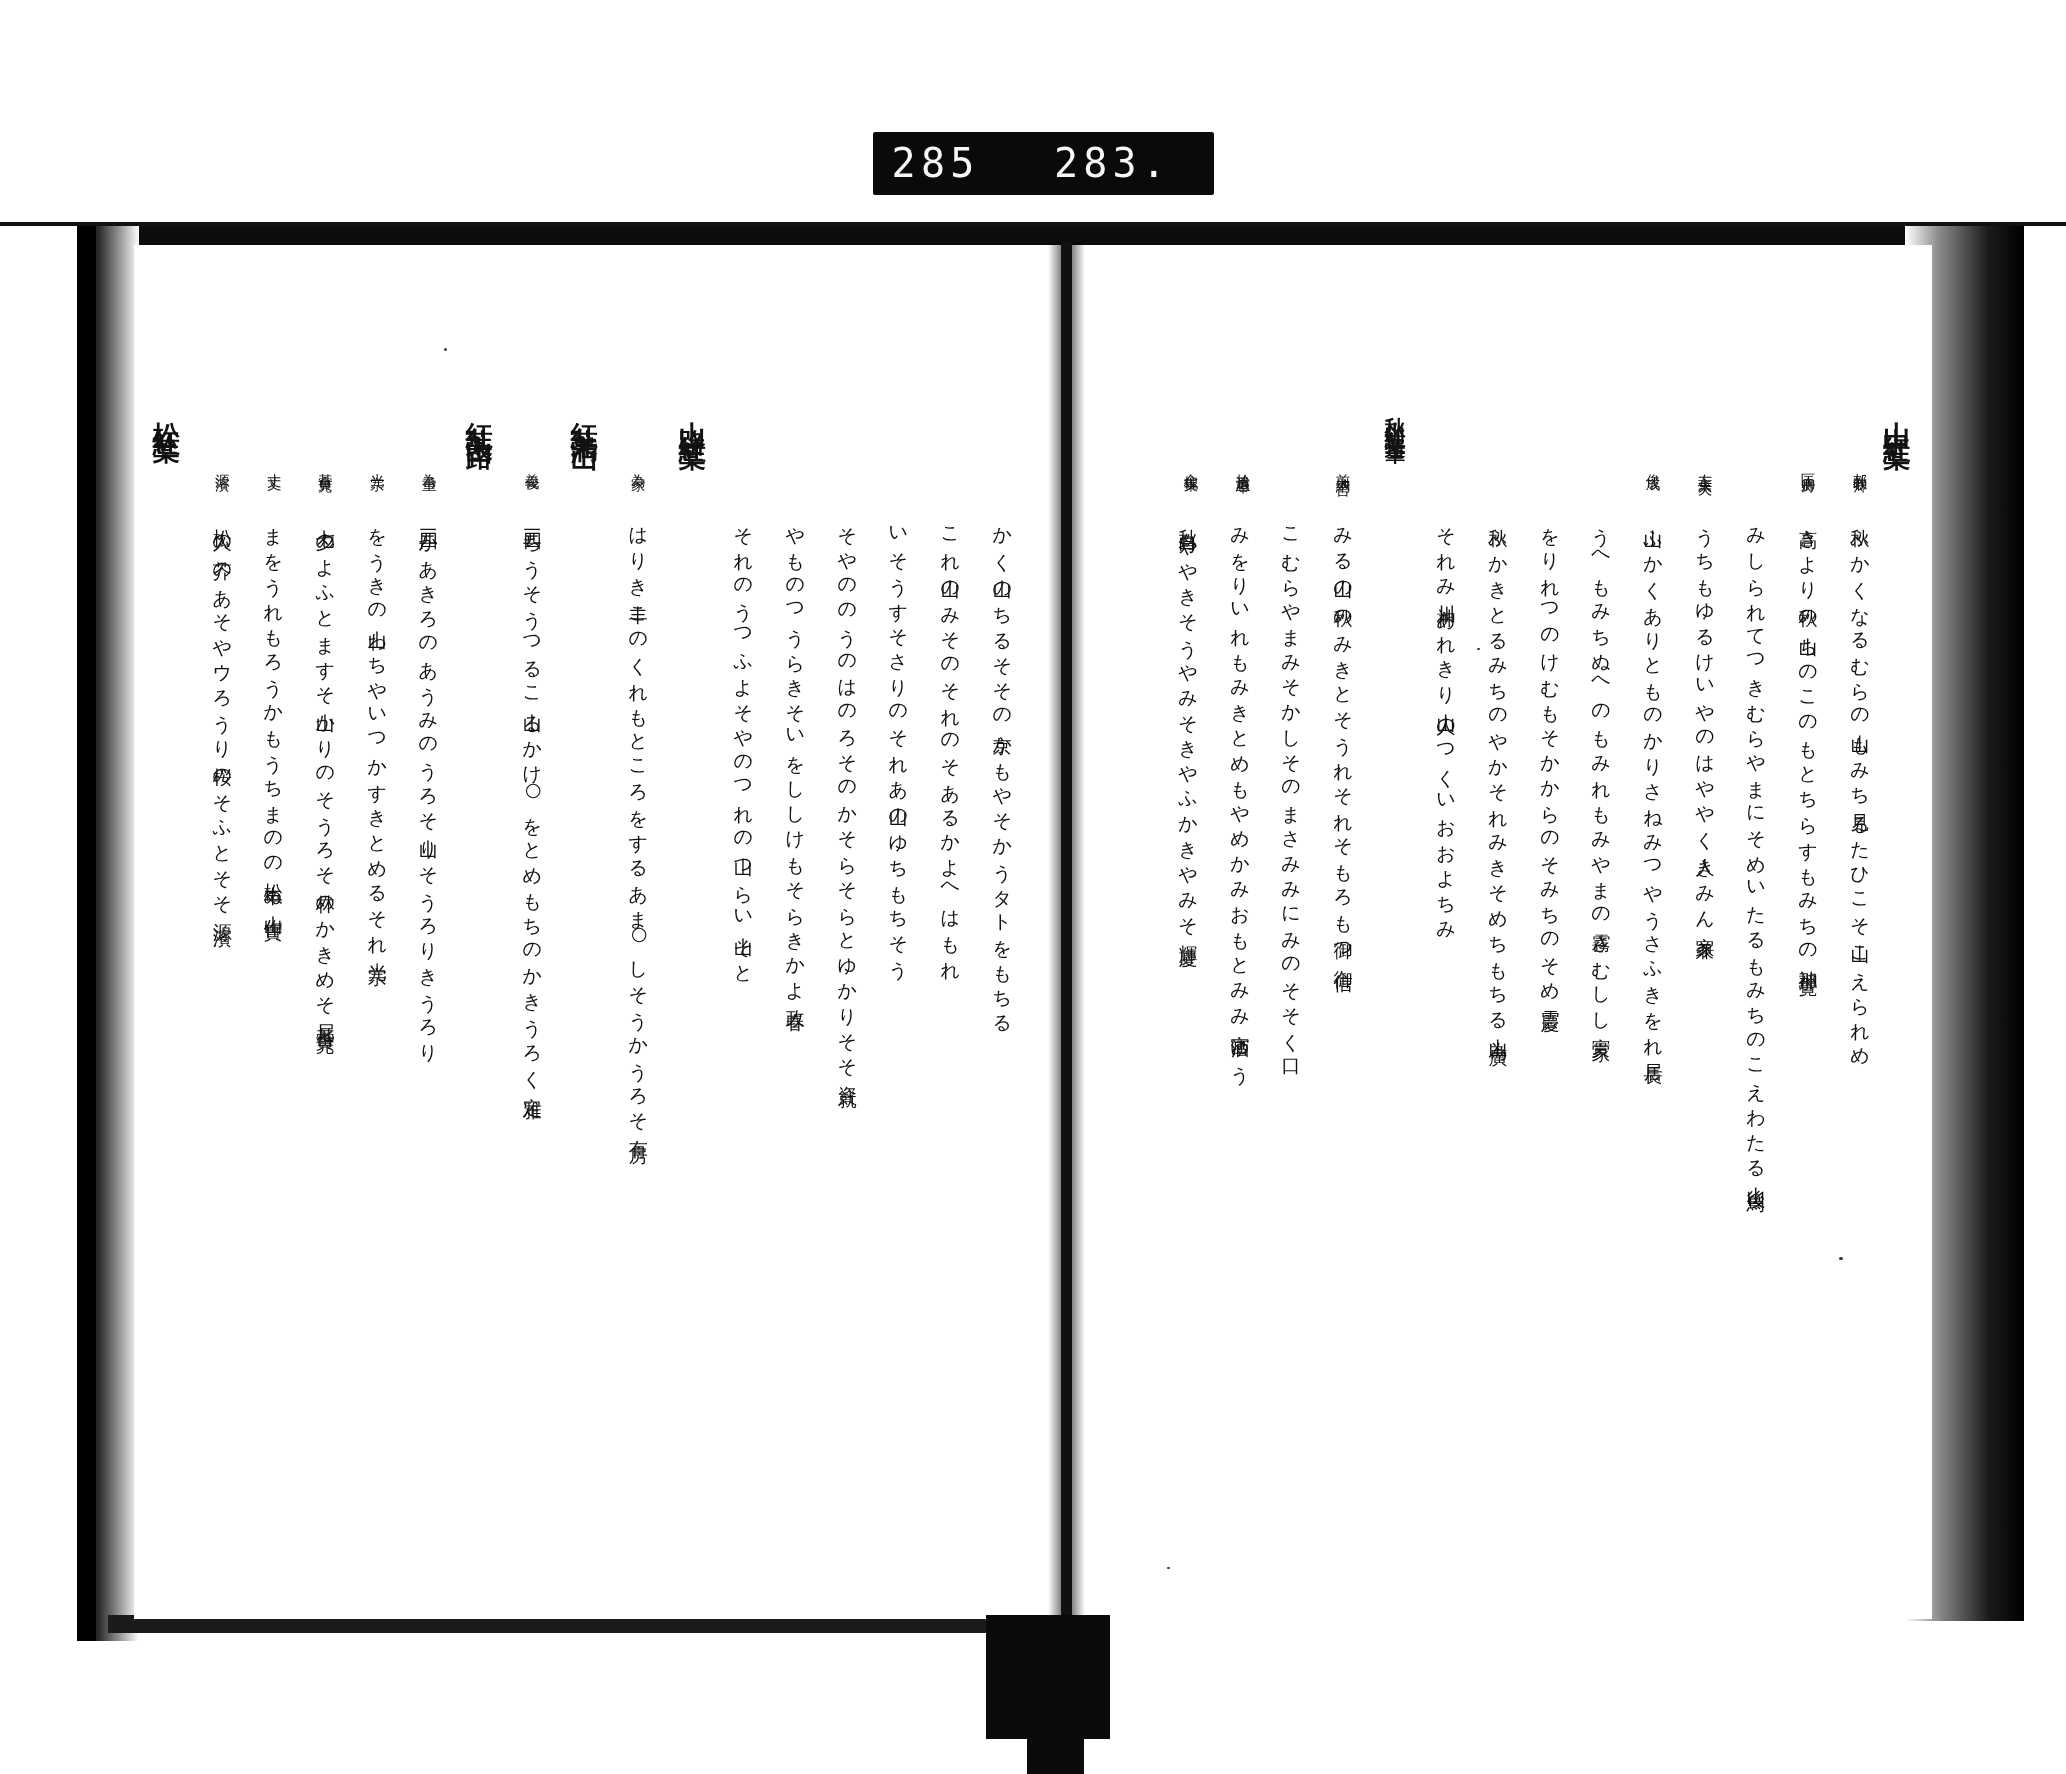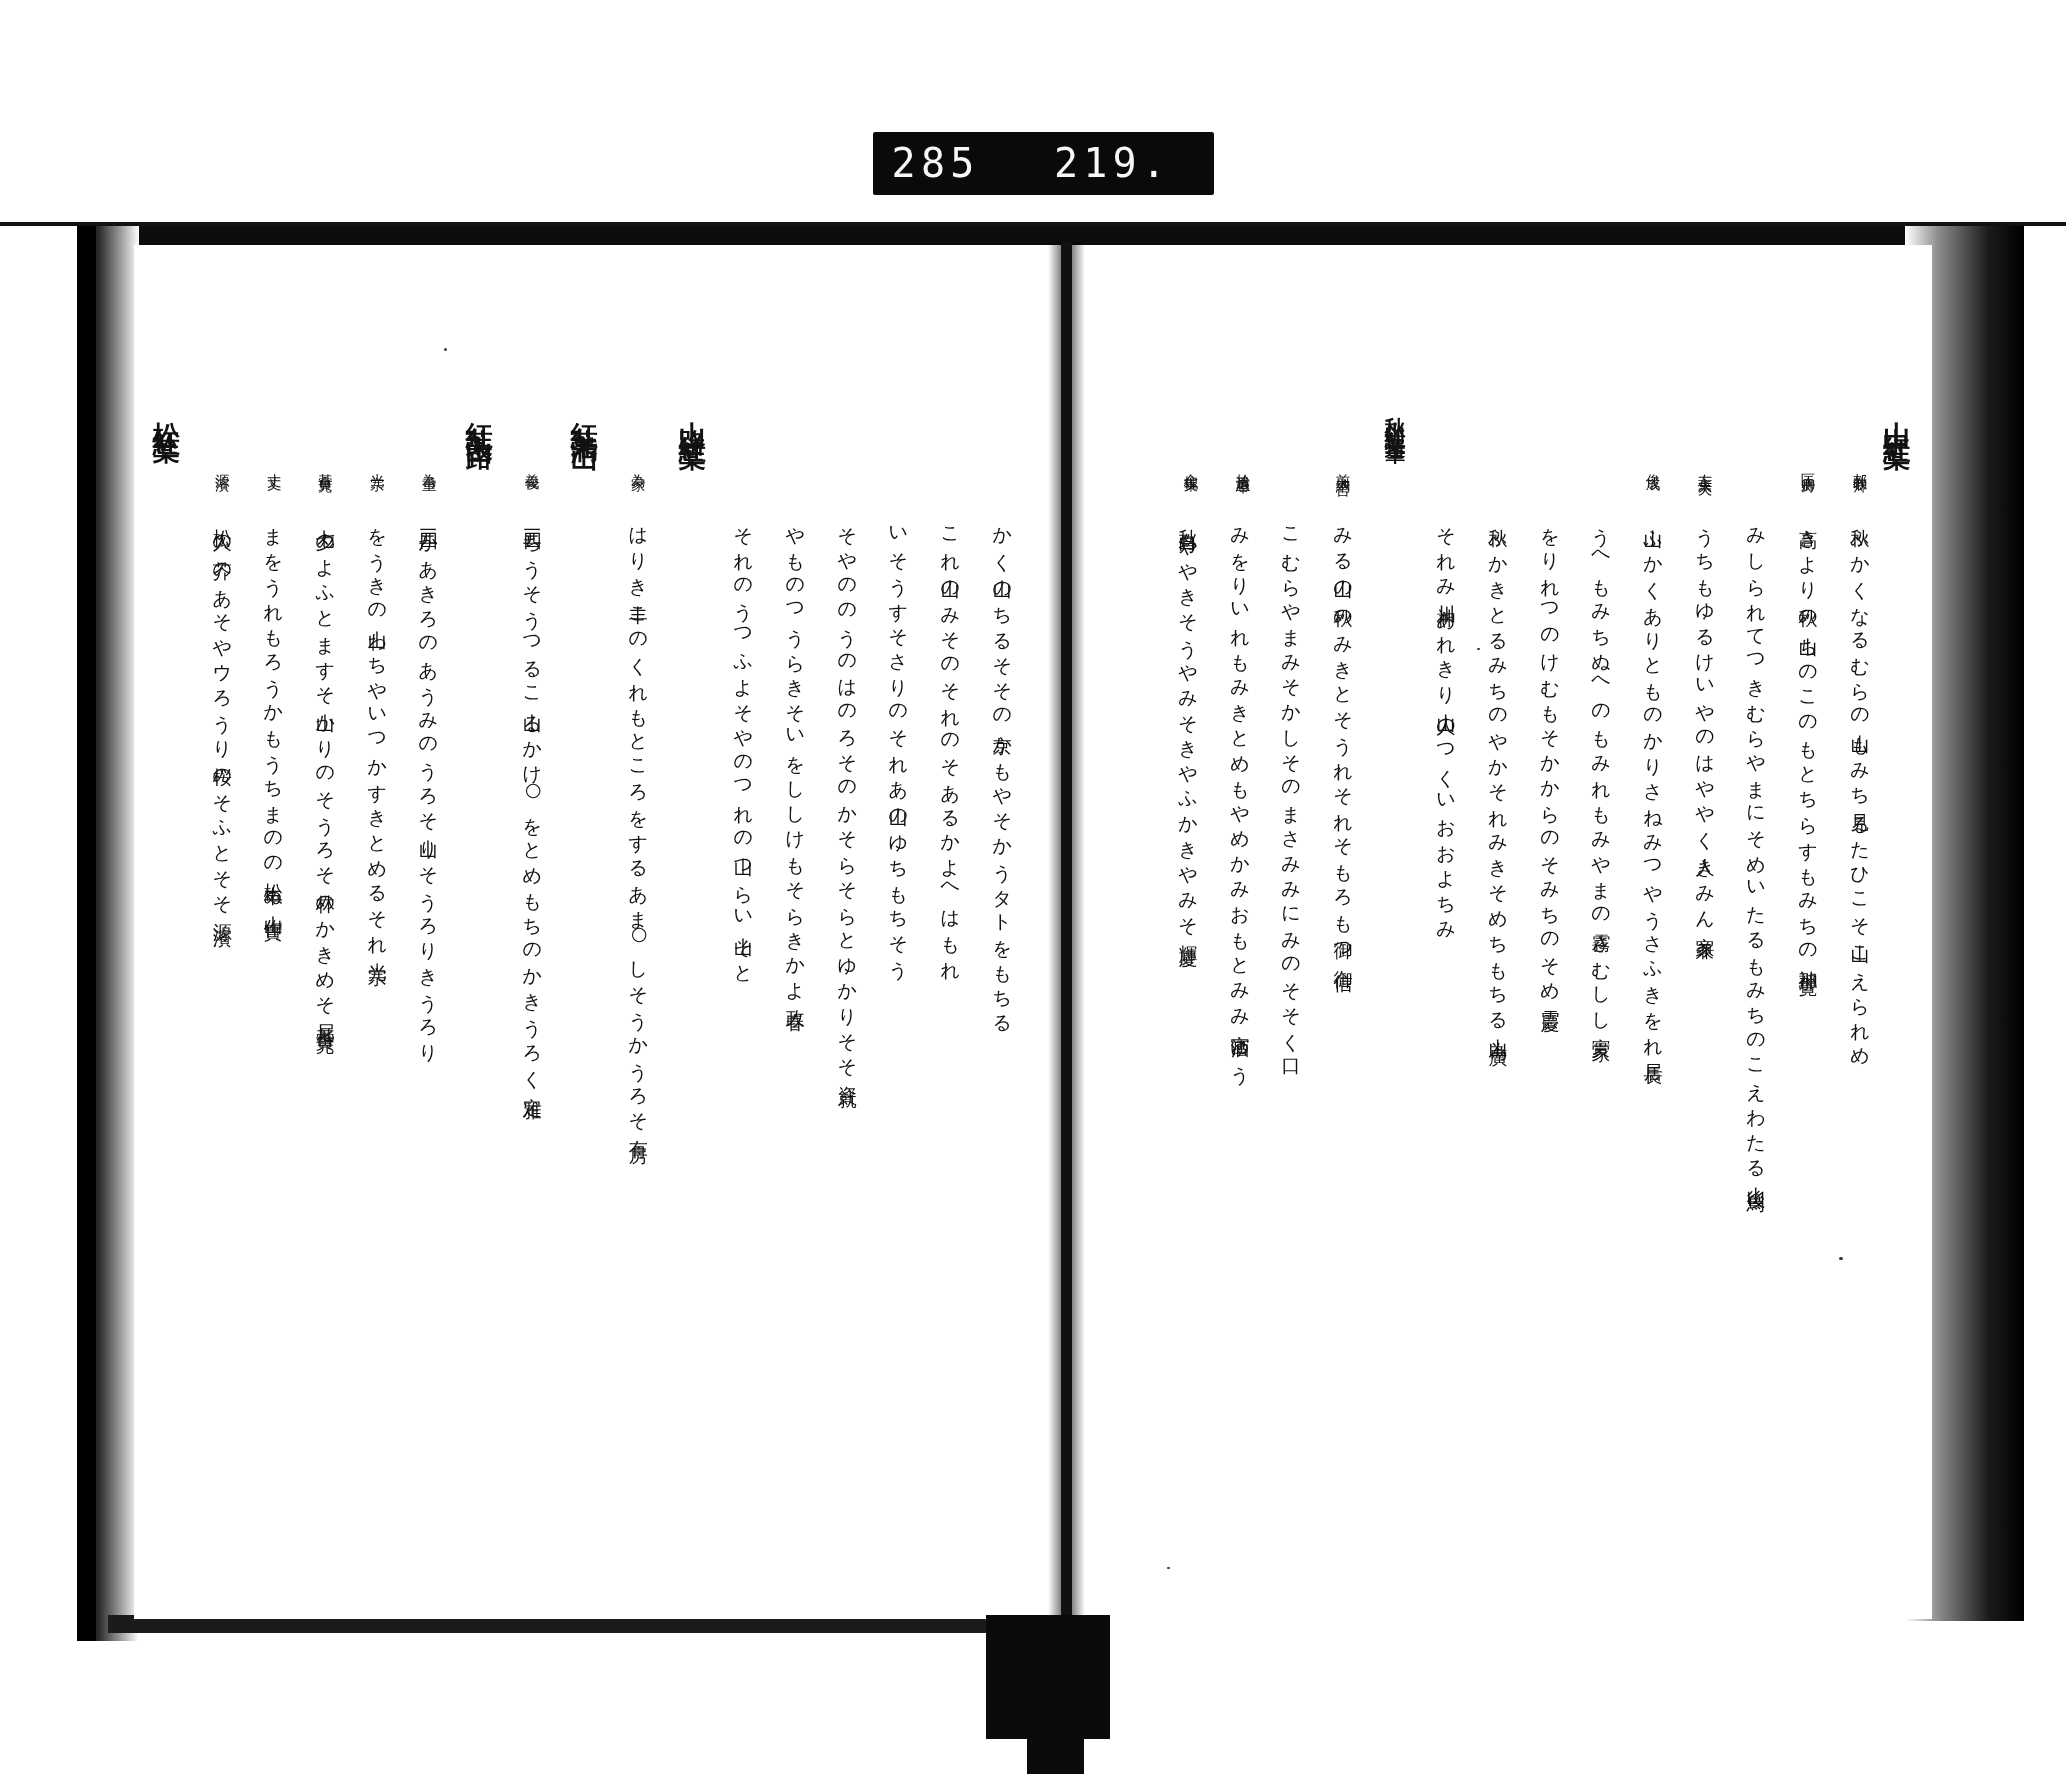--- a/index.html
+++ b/index.html
@@ -179,21 +179,21 @@
 </head>
 <body>
 
 <div id="page">
 
   <div class="scan-top-white"></div>
   <div class="scan-top-rule"></div>
 
   <div class="counter-plate">
     <div class="counter-digits counter-left">285</div>
-    <div class="counter-digits counter-right">219.</div>
+    <div class="counter-digits counter-right">283.</div>
   </div>
 
   <div class="book">
     <div class="edge-top-left"></div>
     <div class="edge-top-right"></div>
     <div class="edge-left"></div>
     <div class="edge-left-hard"></div>
     <div class="edge-right"></div>
     <div class="bottom-edge-left"></div>
 

